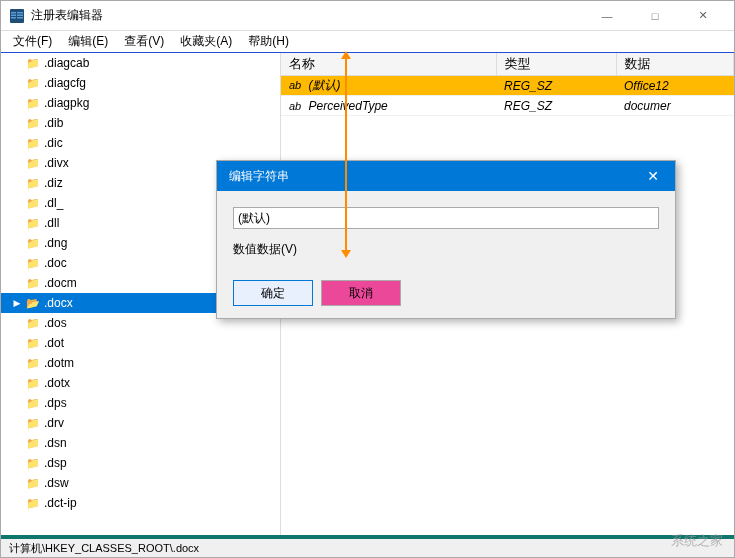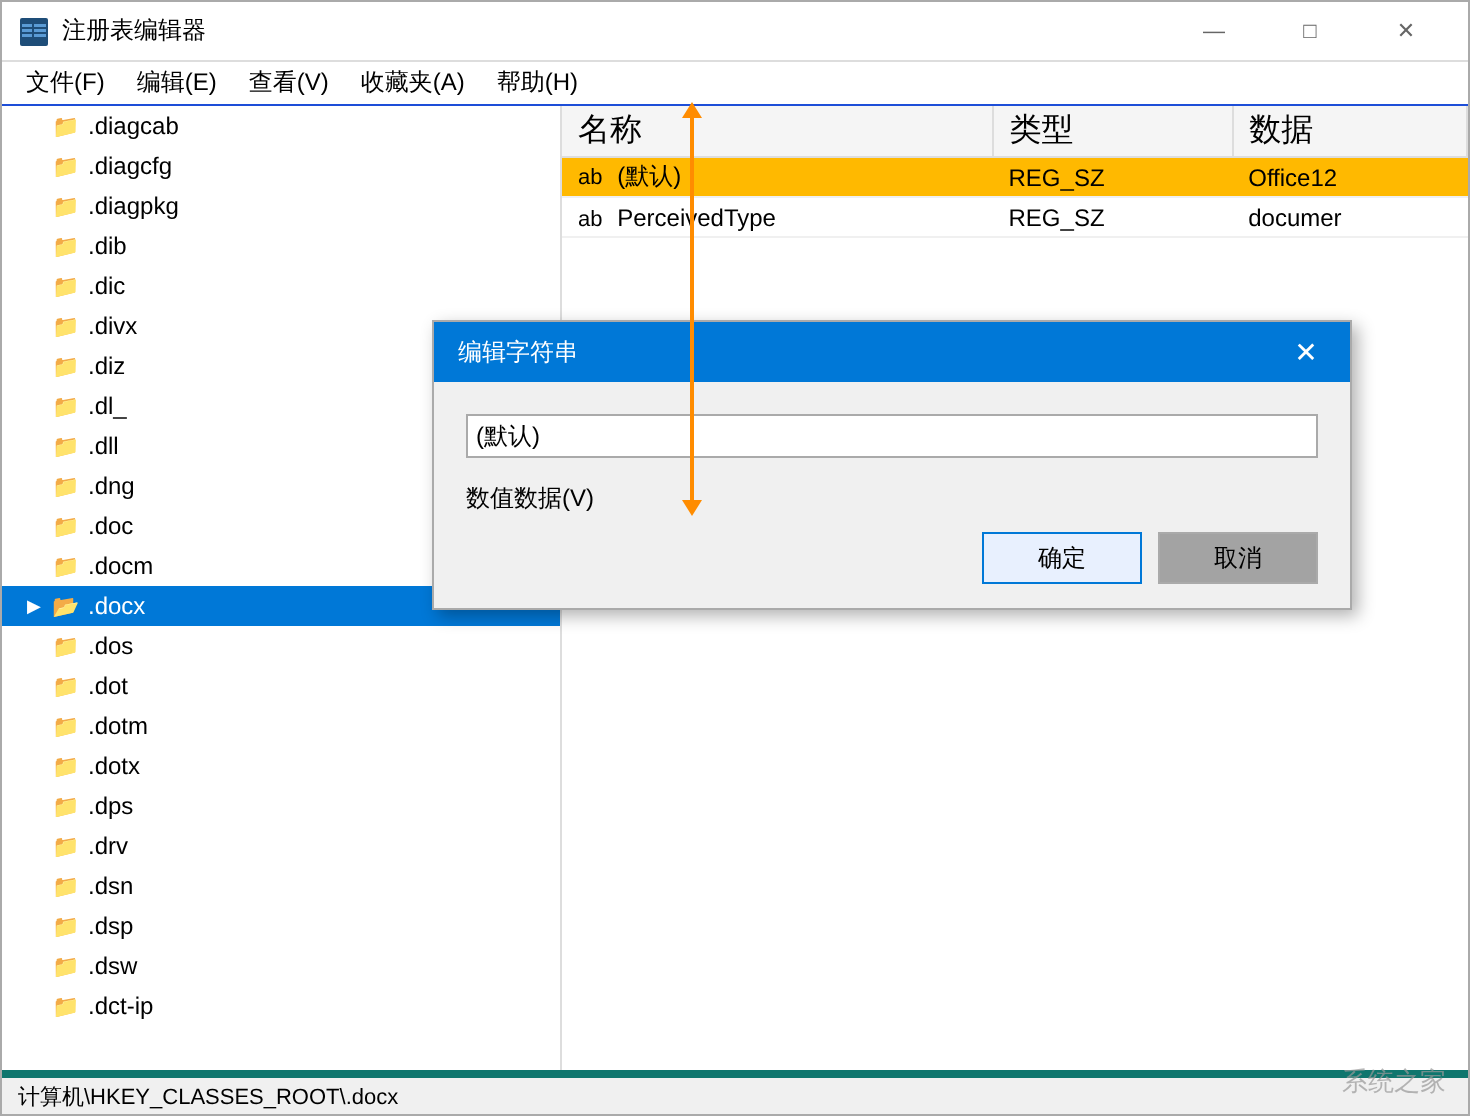--- a/index.html
+++ b/index.html
@@ -158,30 +158,31 @@
       height: 22px;
       background: #f5f5f5;
     }
 
     .registry-table th {
       text-align: left;
       padding: 2px 8px;
       border-right: 1px solid #ddd;
       border-bottom: 1px solid #ddd;
       font-weight: normal;
-      font-size: 16px;
+      font-size: 13px;
       color: #000;
     }
 
     .registry-table td {
       padding: 0 8px;
       border-bottom: 1px solid #f0f0f0;
       font-size: 12px;
       color: #000;
       height: 20px;
+      font-style: italic;
     }
     .registry-table tr.selected td { background: #ffb900; color: #000; }
 
     .reg-icon {
       display: inline-flex;
       align-items: center;
       margin-right: 4px;
       font-size: 11px;
     }
 
@@ -267,29 +268,29 @@
       outline: none;
       margin-bottom: 12px;
     }
 
     .dialog-input.highlighted {
       border: 2px solid #ff8c00;
     }
 
     .dialog-buttons {
       display: flex;
-      justify-content: flex-end;
+      justify-content: flex-start;
       gap: 8px;
-      margin-top: 8px;
+      margin-top: 22px;
     }
 
     .dialog-btn {
       width: 80px;
       height: 26px;
-      background: #a3a3a3;
+      background: #ec4899;
       border: 1px solid #aaa;
       font-size: 12px;
       cursor: pointer;
       display: flex;
       align-items: center;
       justify-content: center;
       color: #000;
     }
     .dialog-btn.primary {
       background: #e8f0fe;

